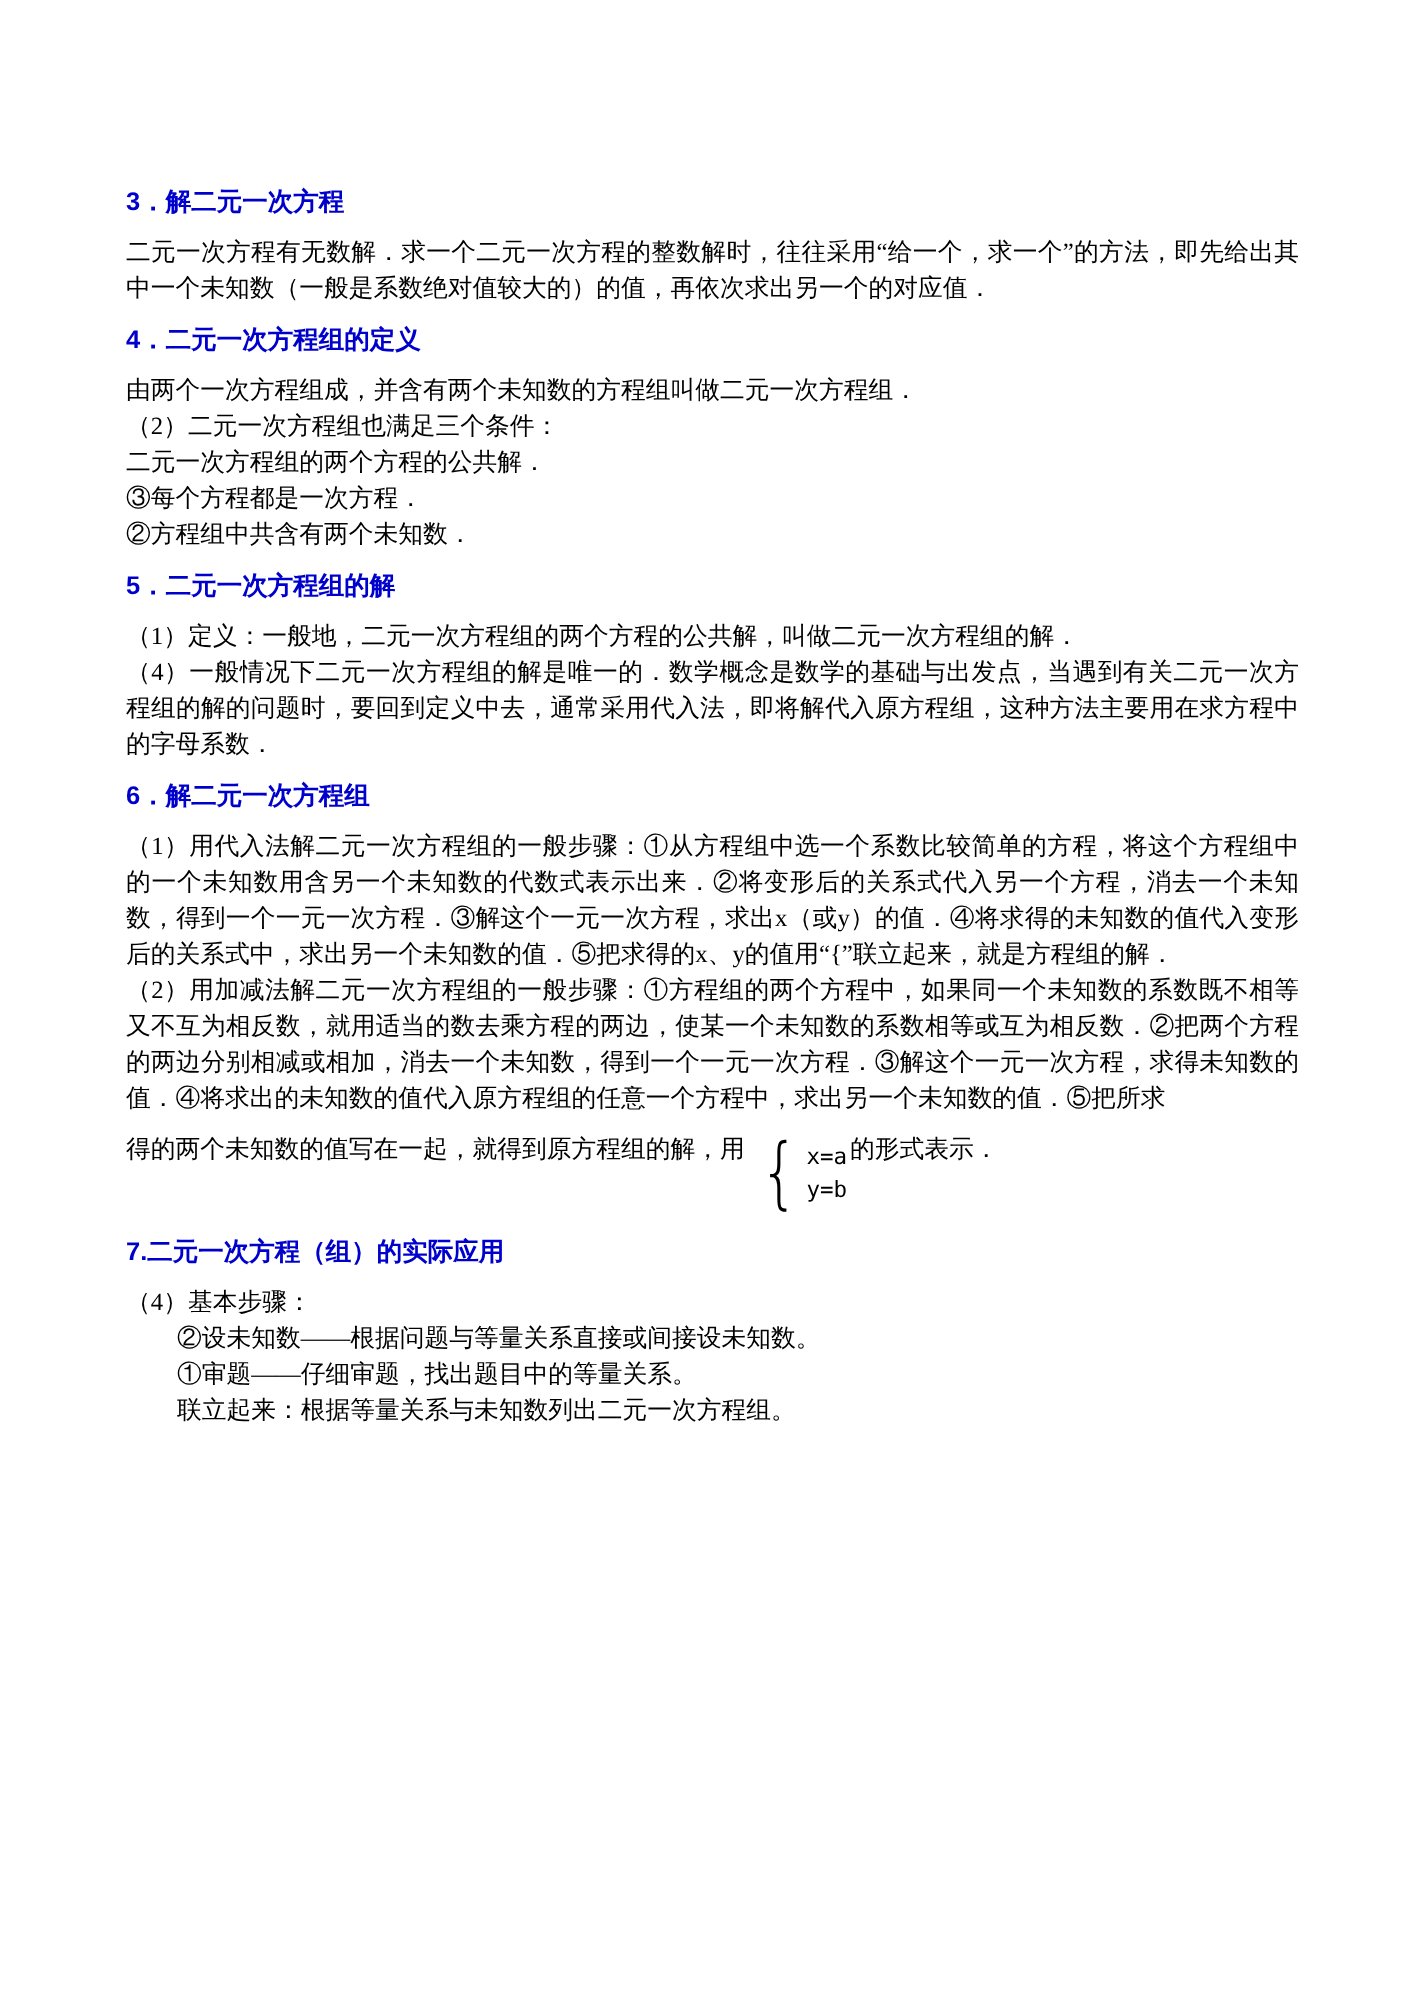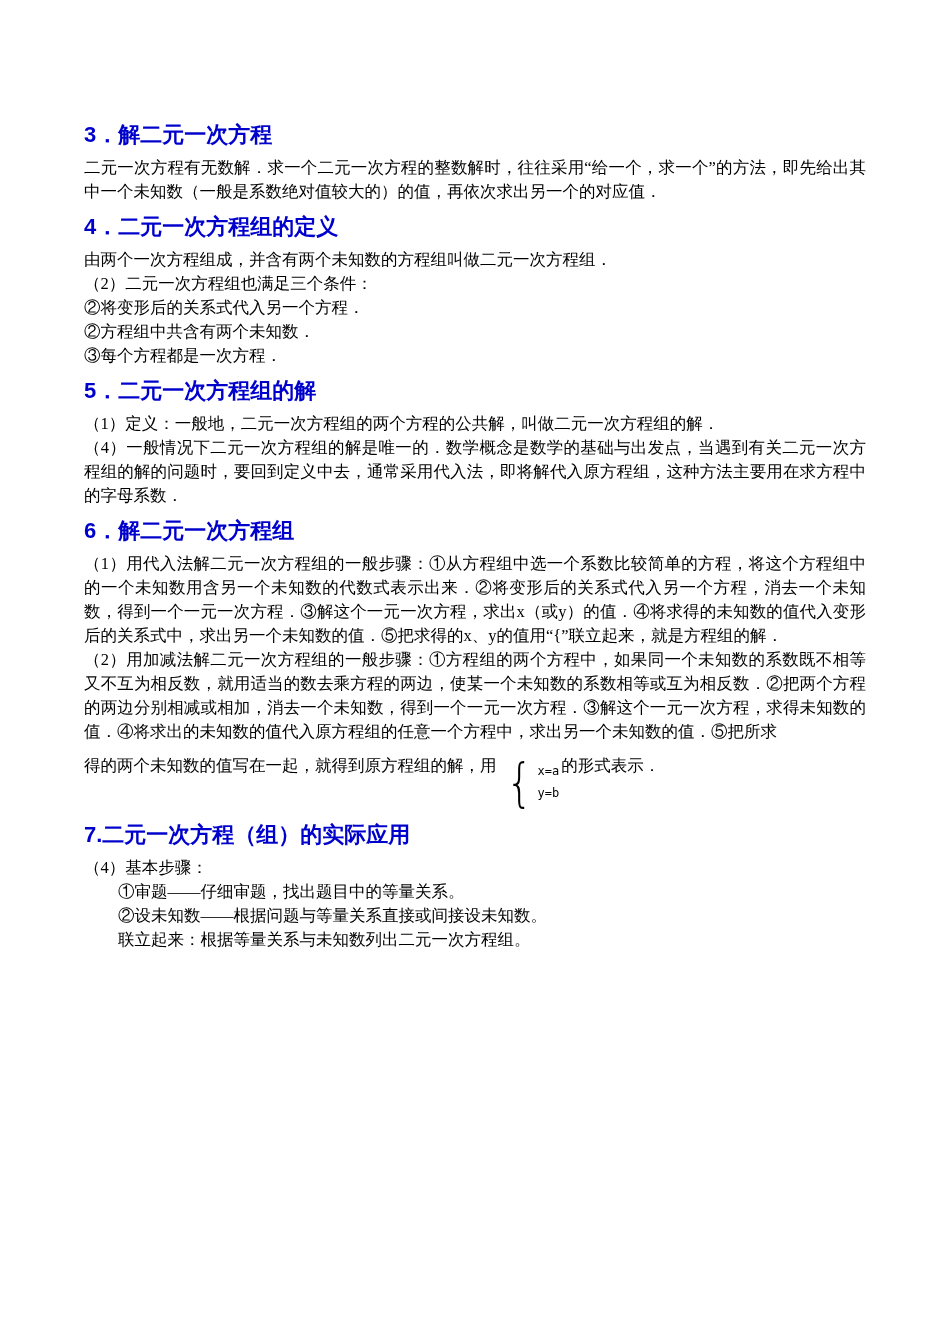--- a/index.html
+++ b/index.html
@@ -16,21 +16,21 @@
   }
   .page {
     padding: 112px 84px 60px 84px;
     box-sizing: border-box;
     width: 950px;
   }
   .heading {
     color: #0000cc;
     font-family: "Liberation Sans", "DejaVu Sans", sans-serif;
     font-weight: bold;
-    font-size: 22px;
+    font-size: 17px;
     line-height: 38px;
     margin: 4px 0 2px 0;
   }
   .para {
     font-size: 16.5px;
     line-height: 24px;
     text-align: justify;
     margin: 0;
   }
   .para.indent {
@@ -52,39 +52,39 @@
   }
   .cases {
     display: inline-flex;
     flex-direction: column;
     justify-content: center;
     gap: 4px;
     margin-right: 2px;
   }
   .case-line {
     font-family: "DejaVu Sans Mono", "Liberation Mono", monospace;
-    font-size: 12px;
+    font-size: 15px;
     line-height: 18px;
     text-align: left;
   }
 </style>
 </head>
 <body>
 
 <div class="page">
 
   <h3 class="heading">3．解二元一次方程</h3>
   <p class="para">二元一次方程有无数解．求一个二元一次方程的整数解时，往往采用“给一个，求一个”的方法，即先给出其中一个未知数（一般是系数绝对值较大的）的值，再依次求出另一个的对应值．</p>
 
   <h3 class="heading">4．二元一次方程组的定义</h3>
   <p class="para">由两个一次方程组成，并含有两个未知数的方程组叫做二元一次方程组．</p>
   <p class="para">（2）二元一次方程组也满足三个条件：</p>
-  <p class="para">②将变形后的关系式代入另一个方程．</p>
+  <p class="para">二元一次方程组的两个方程的公共解．</p>
+  <p class="para">③每个方程都是一次方程．</p>
   <p class="para">②方程组中共含有两个未知数．</p>
-  <p class="para">③每个方程都是一次方程．</p>
 
   <h3 class="heading">5．二元一次方程组的解</h3>
   <p class="para">（1）定义：一般地，二元一次方程组的两个方程的公共解，叫做二元一次方程组的解．</p>
   <p class="para">（4）一般情况下二元一次方程组的解是唯一的．数学概念是数学的基础与出发点，当遇到有关二元一次方程组的解的问题时，要回到定义中去，通常采用代入法，即将解代入原方程组，这种方法主要用在求方程中的字母系数．</p>
 
   <h3 class="heading">6．解二元一次方程组</h3>
   <p class="para">（1）用代入法解二元一次方程组的一般步骤：①从方程组中选一个系数比较简单的方程，将这个方程组中的一个未知数用含另一个未知数的代数式表示出来．②将变形后的关系式代入另一个方程，消去一个未知数，得到一个一元一次方程．③解这个一元一次方程，求出x（或y）的值．④将求得的未知数的值代入变形后的关系式中，求出另一个未知数的值．⑤把求得的x、y的值用“{”联立起来，就是方程组的解．</p>
   <p class="para">（2）用加减法解二元一次方程组的一般步骤：①方程组的两个方程中，如果同一个未知数的系数既不相等又不互为相反数，就用适当的数去乘方程的两边，使某一个未知数的系数相等或互为相反数．②把两个方程的两边分别相减或相加，消去一个未知数，得到一个一元一次方程．③解这个一元一次方程，求得未知数的值．④将求出的未知数的值代入原方程组的任意一个方程中，求出另一个未知数的值．⑤把所求</p>
 
   <div class="formula-row">
@@ -92,17 +92,17 @@
     <span class="brace">{</span>
     <span class="cases">
       <span class="case-line">x=a</span>
       <span class="case-line">y=b</span>
     </span>
     <span>的形式表示．</span>
   </div>
 
   <h3 class="heading">7.二元一次方程（组）的实际应用</h3>
   <p class="para">（4）基本步骤：</p>
+  <p class="para indent">②设未知数——根据问题与等量关系直接或间接设未知数。</p>
   <p class="para indent">①审题——仔细审题，找出题目中的等量关系。</p>
-  <p class="para indent">②设未知数——根据问题与等量关系直接或间接设未知数。</p>
   <p class="para indent">联立起来：根据等量关系与未知数列出二元一次方程组。</p>
 
 </div>
 
 </body></html>

